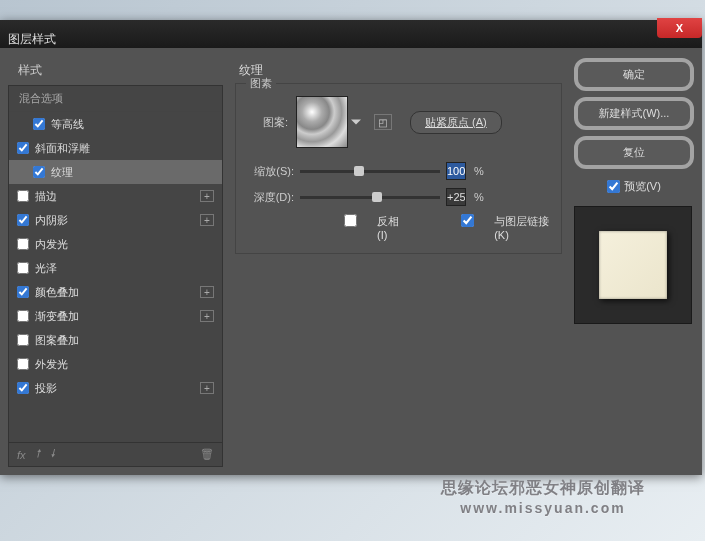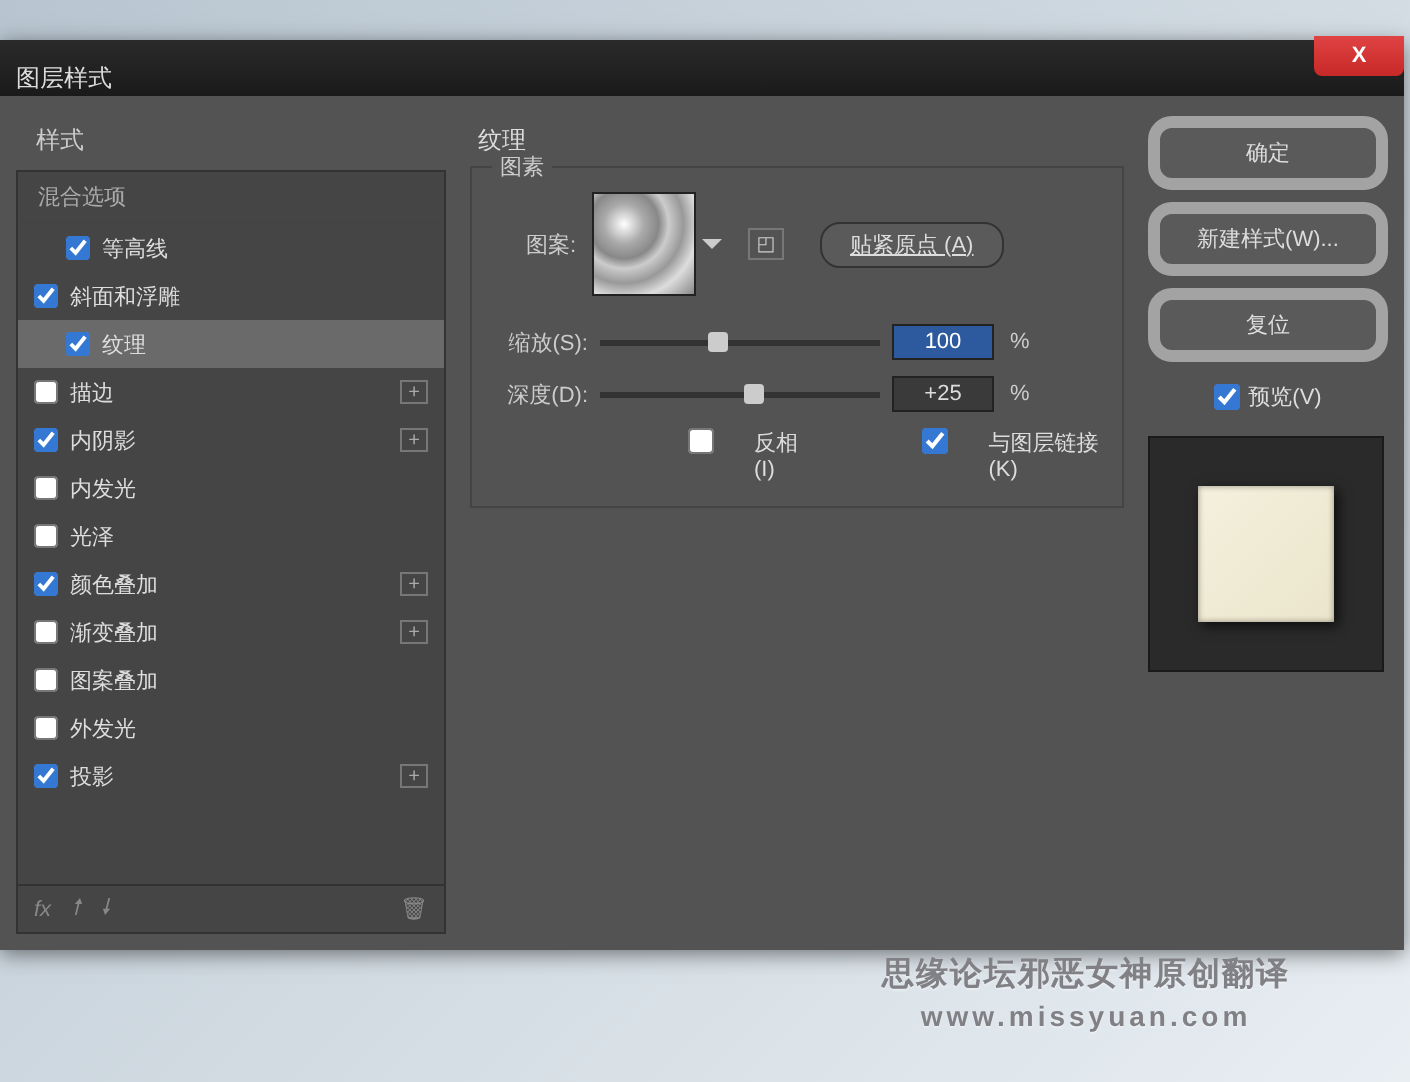--- a/index.html
+++ b/index.html
@@ -28,28 +28,28 @@
 .pattern-row { display: flex; align-items: center; gap: 8px; margin-bottom: 14px; }
 .pattern-label { color: #ccc; width: 42px; text-align: right; }
 .pattern-swatch { width: 52px; height: 52px; border: 1px solid #222; background: radial-gradient(circle at 30% 30%, #fff 0%, #aaa 20%, #888 35%, #ccc 45%, #999 60%, #ddd 75%, #888 100%); cursor: pointer; position: relative; }
 .pattern-swatch::after { content: ''; position: absolute; right: -14px; top: 50%; transform: translateY(-50%); border-left: 5px solid transparent; border-right: 5px solid transparent; border-top: 5px solid #ccc; }
 .snap-icon { width: 18px; height: 16px; border: 1px solid #777; margin-left: 18px; display: flex; align-items: center; justify-content: center; font-size: 10px; cursor: pointer; }
 .action-btn { background: #5a5a5a; border: 1px solid #333; border-radius: 10px; padding: 3px 14px; color: #ddd; font-size: 11px; cursor: pointer; margin-left: 10px; text-decoration: underline; }
 .slider-row { display: flex; align-items: center; gap: 6px; margin-bottom: 8px; }
 .slider-label { width: 48px; text-align: right; color: #ccc; font-size: 11px; }
 .slider-track { width: 140px; height: 3px; background: #333; position: relative; cursor: pointer; }
 .slider-thumb { position: absolute; top: -4px; width: 10px; height: 10px; background: #ccc; border-radius: 2px; transform: translateX(-50%); }
-.value-input { width: 51px; height: 18px; background: #3a3a3a; border: 1px solid #222; color: #ddd; text-align: center; font-size: 11px; }
+.value-input { width: 20px; height: 18px; background: #3a3a3a; border: 1px solid #222; color: #ddd; text-align: center; font-size: 11px; }
 .value-input.highlight { background: #2d5a9e; color: #fff; }
 .unit { color: #ccc; margin-left: 2px; }
 .check-row { display: flex; align-items: center; gap: 6px; padding-left: 58px; margin-top: 4px; }
 .check-row label { display: flex; align-items: flex-start; gap: 20px; color: #ddd; cursor: pointer; padding-left: 40px; }
 .check-row input { accent-color: #3478d4; cursor: pointer; }
 .right-panel { width: 120px; display: flex; flex-direction: column; gap: 6px; padding-top: 2px; }
-.pill-btn { background: #5a5a5a; border: 6px solid #a3a3a3; border-radius: 12px; padding: 5px 4px; color: #ddd; text-align: center; cursor: pointer; font-size: 11px; }
+.pill-btn { background: #5a5a5a; border: 4px solid #a3a3a3; border-radius: 12px; padding: 5px 4px; color: #ddd; text-align: center; cursor: pointer; font-size: 11px; }
 .preview-check { display: flex; align-items: center; justify-content: center; gap: 4px; margin-top: 4px; color: #ddd; cursor: pointer; }
 .preview-check input { accent-color: #3478d4; cursor: pointer; }
 .preview-box { margin-top: 6px; width: 118px; height: 118px; background: #2a2a2a; border: 1px solid #1a1a1a; display: flex; align-items: center; justify-content: center; }
 .preview-inner { width: 68px; height: 68px; background: linear-gradient(135deg, #f5f0dc, #ebe5cc); box-shadow: inset 0 0 3px rgba(0,0,0,0.4), 2px 2px 6px rgba(0,0,0,0.7); }
 .watermark { position: absolute; bottom: 22px; right: 60px; text-align: center; color: #808085; font-size: 16px; font-weight: bold; line-height: 1.4; letter-spacing: 1px; pointer-events: none; text-shadow: 0 1px 1px rgba(255,255,255,0.35); }
 .watermark .url { font-size: 14px; letter-spacing: 2px; }
 </style>
 </head>
 <body>
 

